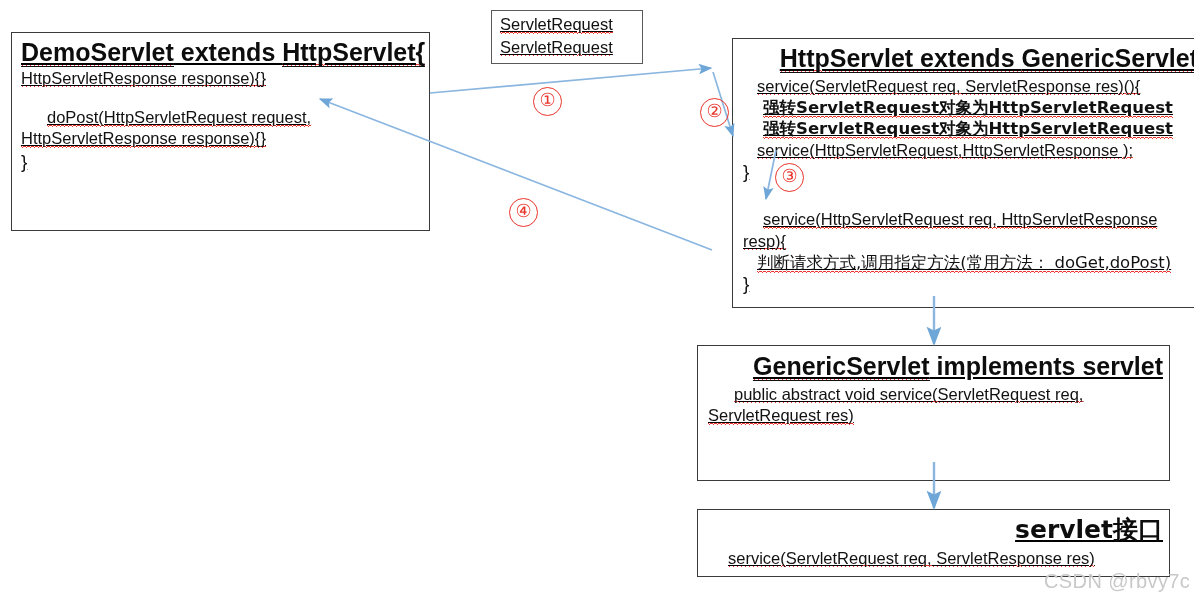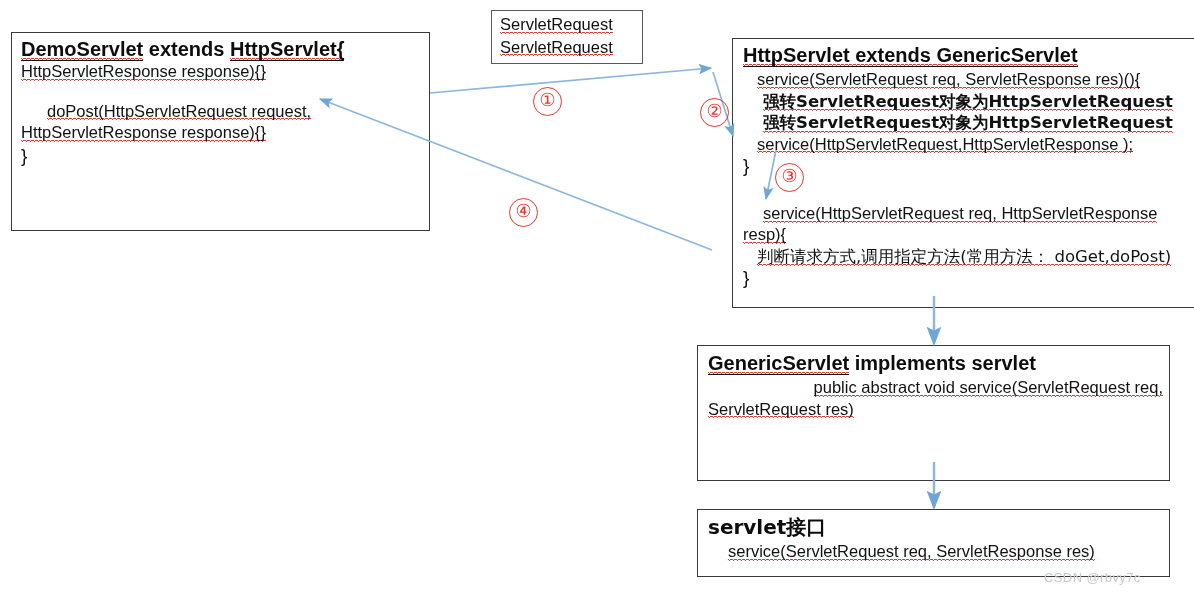--- a/index.html
+++ b/index.html
@@ -29,27 +29,29 @@
     position: absolute;
     box-sizing: border-box;
     background: #ffffff;
     border: 1.6px solid #3a3a3a;
   }
   .box.thin {
     border: 1.3px solid #5a5a5a;
   }
   .box-inner {
     padding: 4px 8px 4px 9px;
+    text-decoration: underline;
   }
   .title {
-    font-size: 20px;
+    font-size: 25px;
     font-weight: bold;
     color: #0d0d0d;
     line-height: 1.22;
     white-space: nowrap;
+    text-align: right;
   }
   .code {
     font-size: 16.5px;
     color: #111111;
     line-height: 1.30;
   }
   .code.bold {
     font-weight: bold;
   }
   .indent1 { padding-left: 26px; }
@@ -84,21 +86,21 @@
     border-radius: 50%;
     color: #e8342a;
     font-size: 18px;
     line-height: 24px;
     text-align: center;
     font-family: "Liberation Serif", serif;
     background: transparent;
   }
   .watermark {
     position: absolute;
-    font-size: 13px;
+    font-size: 20px;
     color: #c9c9c9;
     letter-spacing: 0.4px;
     white-space: nowrap;
   }
   .zh {
     font-family: "DejaVu Sans", sans-serif;
   }
 </style>
 </head>
 <body>
@@ -163,21 +165,21 @@
       </div>
       <div class="code" style="font-size:19px; line-height:1.15;">}</div>
     </div>
   </div>
 
   <div class="box" style="left:697px; top:345px; width:473px; height:136px;">
     <div class="box-inner" style="padding:5px 6px 4px 10px;">
       <div class="title">
         <span class="ul sp">GenericServlet</span><span>  implements  servlet</span>
       </div>
-      <div class="code indent1" style="margin-top:2px;text-align:right;">
+      <div class="code indent1" style="margin-top:2px;">
         <span class="sp">public abstract void service(ServletRequest req,</span>
       </div>
       <div class="code">
         <span class="sp">ServletRequest res)</span>
       </div>
     </div>
   </div>
 
   <div class="box" style="left:697px; top:509px; width:473px; height:68px;">
     <div class="box-inner" style="padding:5px 6px 4px 10px;">

